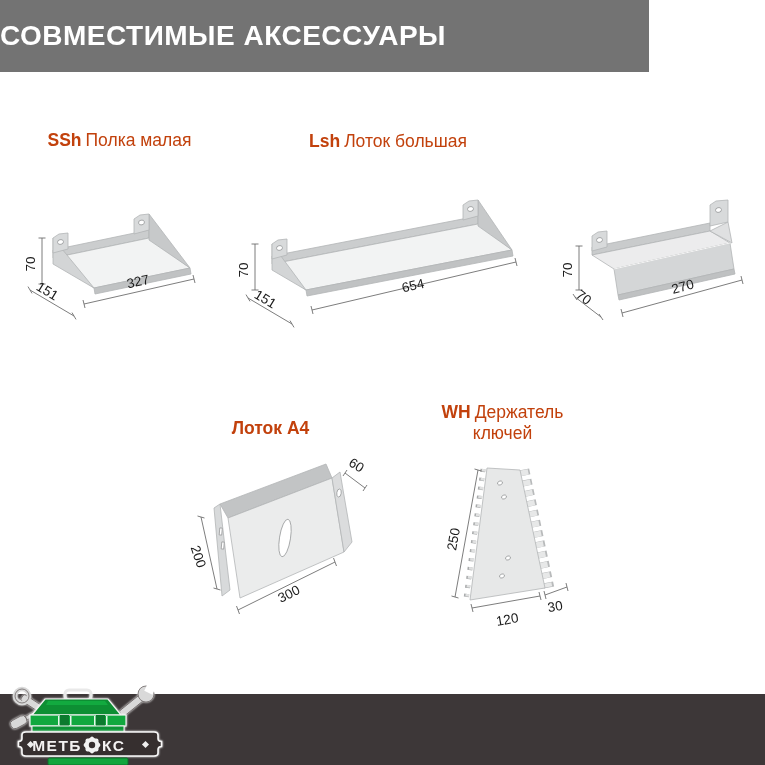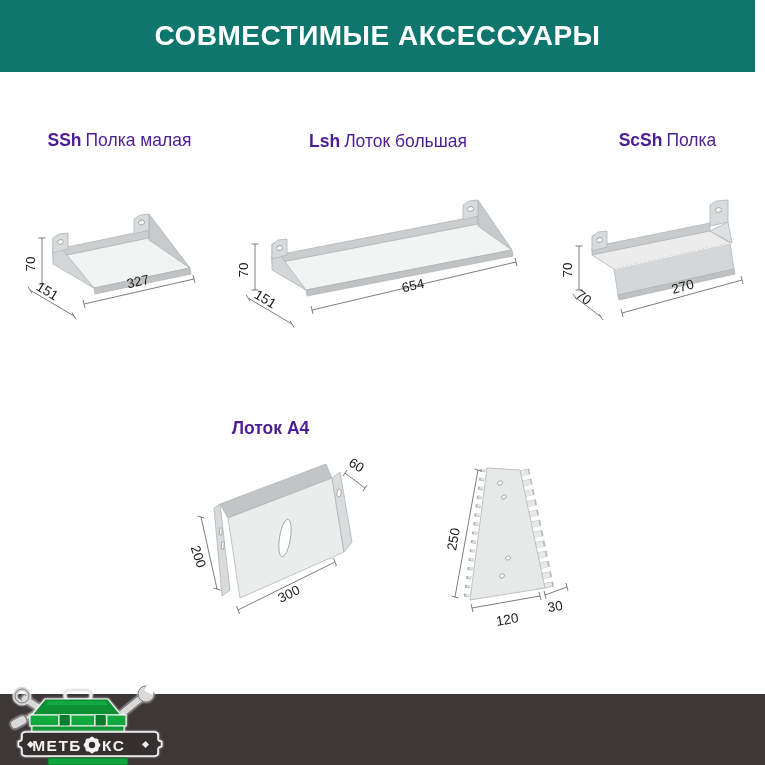--- a/index.html
+++ b/index.html
@@ -2,32 +2,32 @@
 <html><head>
 <meta charset="utf-8">
 <style>
   html,body{margin:0;padding:0;}
   body{
     width:765px;height:765px;overflow:hidden;position:relative;
     background:#ffffff;
     font-family:"Liberation Sans","DejaVu Sans",sans-serif;
   }
   .topbar{
-    position:absolute;left:0;top:0;width:755px;height:72px;
-    background:#0f766e;display:flex;align-items:center;justify-content:center;
+    position:absolute;left:0;top:0;width:649px;height:72px;
+    background:#737373;display:flex;align-items:center;
   }
   .topbar h1{
     margin:0;color:#ffffff;font-size:28px;font-weight:bold;letter-spacing:.5px;
   }
   .footbar{
     position:absolute;left:0;top:694px;width:765px;height:71px;
     background:#3d3738;
   }
   .ptitle{
-    position:absolute;text-align:center;font-size:17.5px;color:#4c1d95;line-height:21px;
+    position:absolute;text-align:center;font-size:17.5px;color:#c2410c;line-height:21px;
   }
   .ptitle .code{font-weight:bold;margin-right:4px;}
   .ptitle .code:empty{margin-right:0;}
   .fig{position:absolute;}
   svg.draw{overflow:visible;display:block;}
   svg.draw polygon{stroke:#b3b5b6;stroke-width:.8;}
   svg.draw .hole{fill:#ffffff;stroke:#999b9c;stroke-width:.8;}
   svg.draw .dim{stroke:#6e6e6e;stroke-width:.9;fill:none;}
   svg.draw .tick{stroke:#6e6e6e;stroke-width:.9;}
   svg.draw text.dimtxt{
@@ -48,26 +48,27 @@
   <h1>СОВМЕСТИМЫЕ АКСЕССУАРЫ</h1>
 </div>
 
 <div class="ptitle" style="left:22px;top:130px;width:195px;">
   <span class="code">SSh</span><span>Полка малая</span>
 </div>
 <div class="ptitle" style="left:238px;top:131px;width:300px;">
   <span class="code">Lsh</span><span>Лоток большая</span>
 </div>
 <div class="ptitle" style="left:570px;top:130px;width:195px;">
-  <div><span class="code">ScSh</span><span>Полка</span></div>
 </div>
 <div class="ptitle" style="left:175px;top:402px;width:195px;margin-top:16px;">
   <span class="code">Лоток А4</span><span></span>
 </div>
 <div class="ptitle" style="left:405px;top:402px;width:195px;">
+  <div><span class="code">WH</span><span>Держатель</span></div>
+  <div>ключей</div>
 </div>
 
 <div class="fig" style="left:22px;top:192px;">
 <svg class="draw" width="195" height="128" viewBox="0 0 195 128">
   <g>
     <polygon points="31,58 127,38 127,46 31,66" fill="#cbcdce"></polygon>
     <polygon points="31,66 127,46 168,76 72,96" fill="#f2f3f3"></polygon>
     <polygon points="31,46 72,96 31,72" fill="#d3d5d6"></polygon>
     <polygon points="127,22 168,76 127,48" fill="#c7c9ca"></polygon>
     <polygon points="72,96 168,76 169,82 73,102" fill="#c0c2c3"></polygon>

